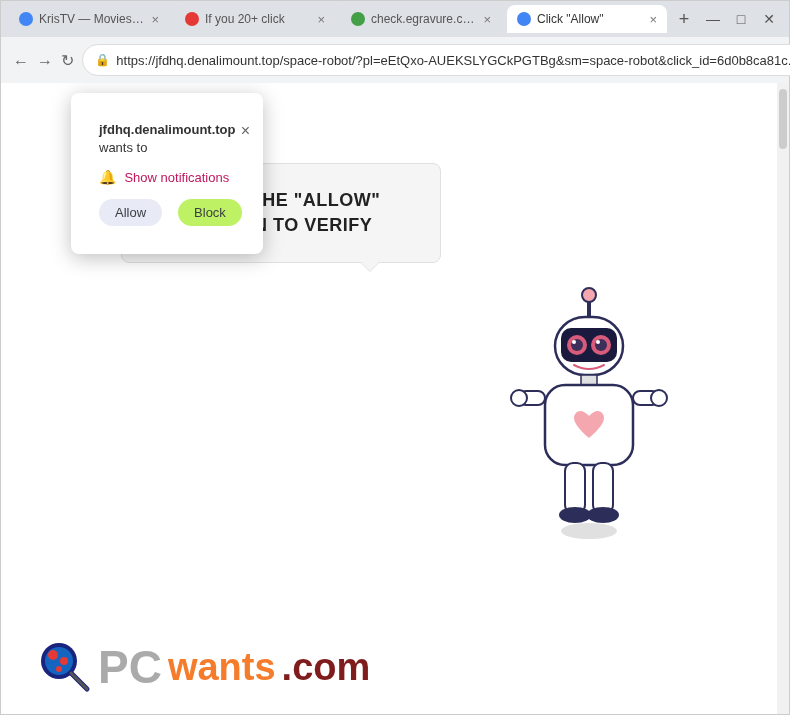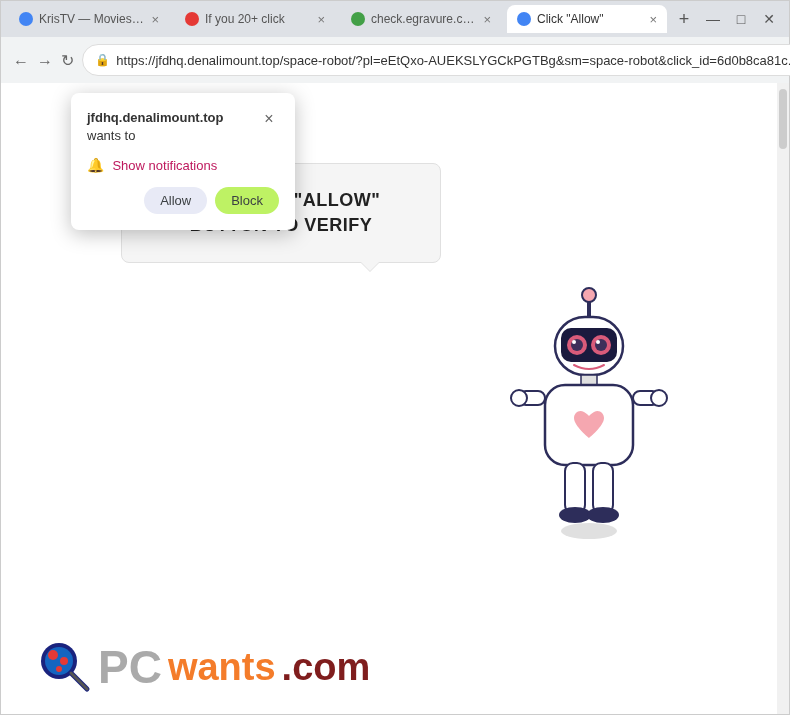--- a/index.html
+++ b/index.html
@@ -24,29 +24,29 @@
     .address-bar { height: 46px; background: #f1f3f4; display: flex; align-items: center; padding: 0 12px; gap: 8px; }
     .nav-btn { width: 28px; height: 28px; display: flex; align-items: center; justify-content: center; color: #666; font-size: 16px; cursor: pointer; border-radius: 50%; }
     .url-bar { flex: 1; height: 32px; background: #fff; border: 1px solid #ddd; border-radius: 16px; display: flex; align-items: center; padding: 0 12px; gap: 6px; }
     .url-text { font-size: 13px; color: #333; white-space: nowrap; overflow: hidden; text-overflow: ellipsis; flex: 1; }
     .url-icon { color: #666; font-size: 12px; }
 
     
     .page-content { flex: 1; background: #fff; position: relative; overflow: hidden; }
 
     
-    .notification-popup { position: absolute; top: 10px; left: 70px; width: 224px; background: #fff; border-radius: 8px; box-shadow: 0 4px 20px rgba(0,0,0,0.25); padding: 16px; z-index: 100; }
+    .notification-popup { position: absolute; top: 10px; left: 70px; width: 192px; background: #fff; border-radius: 8px; box-shadow: 0 4px 20px rgba(0,0,0,0.25); padding: 28px; z-index: 100; }
     .popup-header { display: flex; justify-content: space-between; align-items: flex-start; margin-bottom: 12px; }
     .popup-title { font-size: 13px; color: #333; line-height: 1.4; }
     .popup-title strong { font-weight: 700; }
     .popup-close { width: 20px; height: 20px; display: flex; align-items: center; justify-content: center; cursor: pointer; color: #666; font-size: 16px; border-radius: 50%; flex-shrink: 0; }
     .popup-item { display: flex; align-items: center; gap: 8px; margin-bottom: 14px; }
     .bell-icon { font-size: 14px; color: #555; }
     .popup-item-text { font-size: 13px; color: #be185d; }
-    .popup-actions { display: flex; justify-content: flex-end; gap: 8px; }
+    .popup-actions { display: flex; justify-content: flex-start; gap: 16px; }
     .btn-allow { background: #e8eaf6; color: #3c4043; border: none; border-radius: 16px; padding: 6px 16px; font-size: 13px; cursor: pointer; font-weight: 500; }
     .btn-block { background: #bef264; color: #3c4043; border: none; border-radius: 16px; padding: 6px 16px; font-size: 13px; cursor: pointer; font-weight: 500; }
 
     
     .speech-bubble { position: absolute; top: 80px; left: 120px; background: #f5f5f5; border: 1px solid #e0e0e0; border-radius: 8px; padding: 24px 28px; max-width: 320px; text-align: center; }
     .speech-bubble::after { content: ''; position: absolute; bottom: -20px; right: 60px; border: 10px solid transparent; border-top-color: #e0e0e0; }
     .speech-bubble::before { content: ''; position: absolute; bottom: -18px; right: 61px; border: 9px solid transparent; border-top-color: #f5f5f5; z-index: 1; }
     .speech-text { font-size: 18px; font-weight: 900; color: #222; line-height: 1.4; letter-spacing: 0.5px; }
 
     

